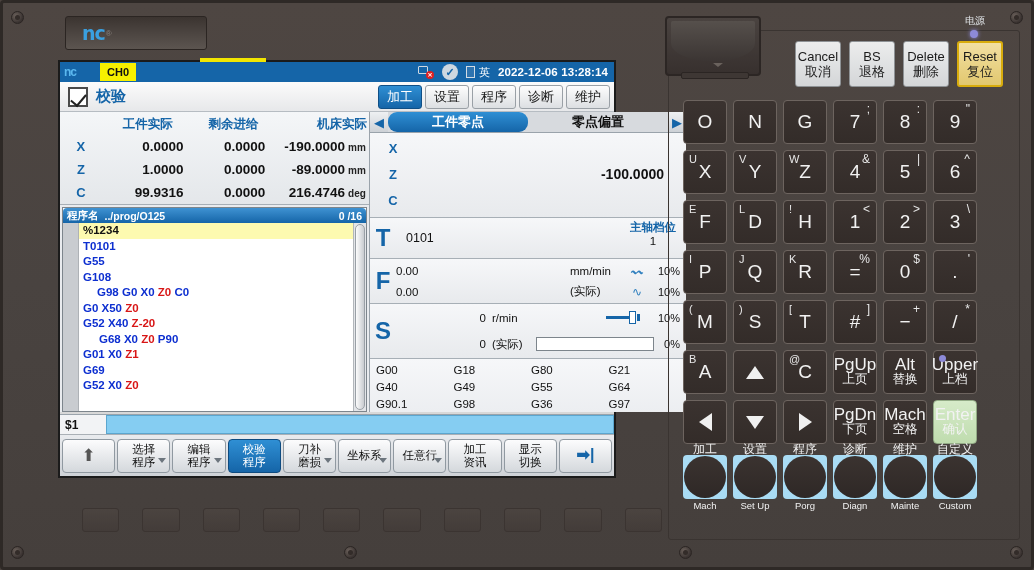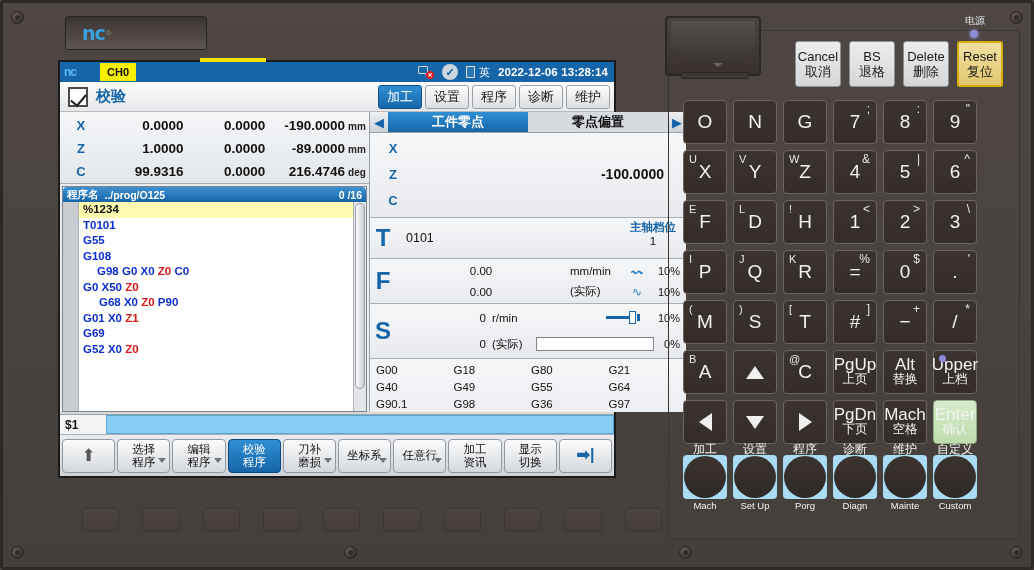--- a/index.html
+++ b/index.html
@@ -198,21 +198,21 @@
 
   
   #zero-tabs { display:flex; align-items:stretch; height:22px; background:#d7dade; border-bottom:1px solid #9aa3ab; }
   .tab-arrow {
     width:18px; background:linear-gradient(180deg,#eef0f2,#cdd1d6);
     display:flex;align-items:center;justify-content:center;
     color:#1565a8; font-size:13px;
   }
   .ztab { flex:1; display:flex;align-items:center;justify-content:center;
      font-size:13px; font-weight:bold; color:#111; }
-  .ztab.sel { background:linear-gradient(180deg,#2f8fd4,#1565a8); color:#fff; }
+  .ztab.sel { background:linear-gradient(180deg,#2f8fd4,#1565a8); color:#fff;border-radius:9px; }
   .zrow { display:flex; align-items:center; height:26px; font-size:14px; font-weight:bold; }
   .zrow .zaxis { width:46px; text-align:center; color:#1565a8; font-size:13px; }
   .zrow .zval { flex:1; text-align:right; padding-right:22px; color:#111; }
   #zero-block { background:linear-gradient(180deg,#f6f7f9,#e8eaed); border-bottom:1px solid #a7afb6; padding:2px 0 4px 0; }
 
   #t-block {
     display:flex; align-items:center; height:42px;
     background:linear-gradient(180deg,#f6f7f9,#e8eaed);
     border-bottom:1px solid #a7afb6; position:relative;
   }
@@ -222,21 +222,21 @@
   #t-right .lbl { font-size:11.5px; color:#1565a8; font-weight:bold; }
   #t-right .num { font-size:11.5px; color:#111; }
 
   #f-block {
     display:flex; align-items:center; height:46px;
     background:linear-gradient(180deg,#f6f7f9,#e8eaed);
     border-bottom:1px solid #a7afb6;
   }
   #f-lines { flex:1; }
   .fline { display:flex; align-items:center; font-size:11.5px; color:#111; height:21px; }
-  .fline .fv { flex:1; text-align:center; padding-right:4px; }
+  .fline .fv { flex:1; text-align:left; padding-right:4px; }
   .fline .fu { width:52px; }
   .fline .fi { width:30px; text-align:center; color:#2f7fbe; font-size:12px; }
   .fline .fp { width:34px; text-align:right; padding-right:6px; font-size:11px; }
 
   #s-block {
     display:flex; align-items:center; height:56px;
     background:linear-gradient(180deg,#f6f7f9,#e8eaed);
     border-bottom:1px solid #a7afb6;
   }
   #s-lines { flex:1; }
@@ -405,20 +405,26 @@
       <div class="topmenu-btn">程序</div>
       <div class="topmenu-btn">诊断</div>
       <div class="topmenu-btn">维护</div>
     </div>
 
     <div id="screen-body">
 
       <div id="body-left">
 
         <div id="coord-table">
+          <div id="coord-head">
+            <span class="cc-axis"></span>
+            <span class="cc-1">工件实际</span>
+            <span class="cc-2">剩余进给</span>
+            <span class="cc-3">机床实际</span>
+          </div>
           <div class="coord-row">
             <span class="axis">X</span>
             <span class="v1">0.0000</span>
             <span class="v2">0.0000</span>
             <span class="v3">-190.0000</span>
             <span class="unit">mm</span>
           </div>
           <div class="coord-row">
             <span class="axis">Z</span>
             <span class="v1">1.0000</span>
@@ -456,20 +462,23 @@
                   <span class="code"><span class="tk-g">G55</span></span>
                 </div>
                 <div class="prog-line" style="position: relative;">
                   <span class="code"><span class="tk-g">G108</span></span>
                 </div>
                 <div class="prog-line" style="position: relative; margin-left: 14px;">
                   <span class="code"><span class="tk-g">G98 </span><span class="tk-g">G0 </span><span class="tk-x">X0 </span><span class="tk-z">Z0 </span><span class="tk-g">C0</span></span>
                 </div>
                 <div class="prog-line" style="position: relative;">
                   <span class="code"><span class="tk-g">G0 </span><span class="tk-x">X50 </span><span class="tk-z">Z0</span></span>
+                </div>
+                <div class="prog-line" style="position: relative;">
+                  <span class="code"><span class="tk-g">G52 </span><span class="tk-x">X40 </span><span class="tk-z">Z-20</span></span>
                 </div>
                 <div class="prog-line" style="position: relative; padding-left: 16px;">
                   <span class="code"><span class="tk-g">G68 </span><span class="tk-x">X0 </span><span class="tk-z">Z0 </span><span class="tk-p">P90</span></span>
                 </div>
                 <div class="prog-line" style="position: relative;">
                   <span class="code"><span class="tk-g">G01 </span><span class="tk-x">X0 </span><span class="tk-z">Z1</span></span>
                 </div>
                 <div class="prog-line" style="position: relative;">
                   <span class="code"><span class="tk-g">G69</span></span>
                 </div>

